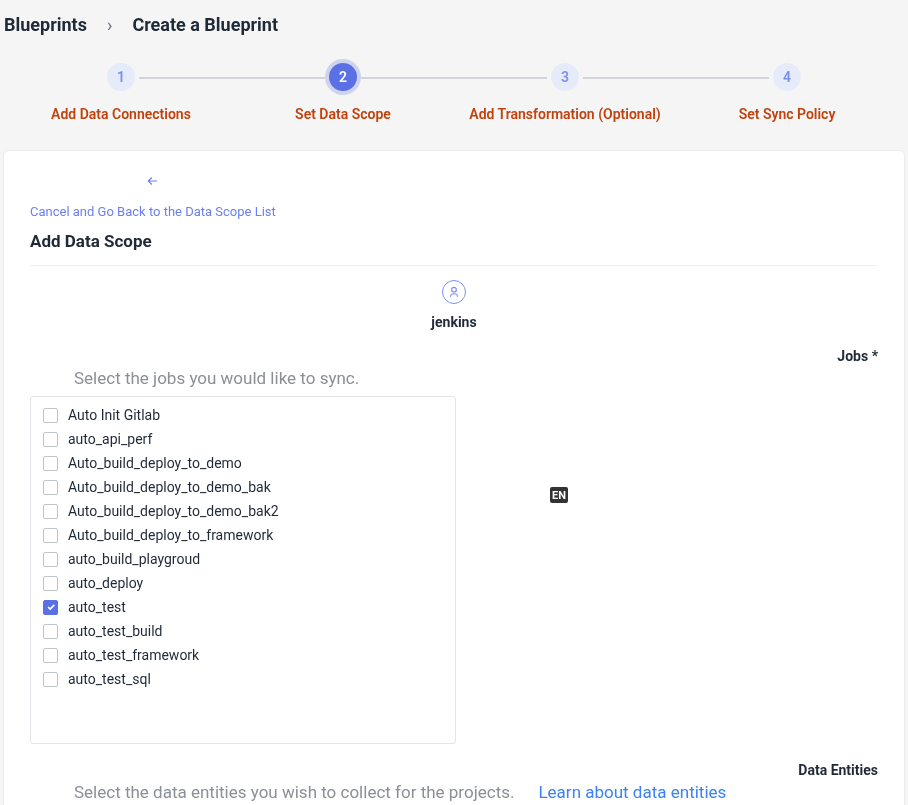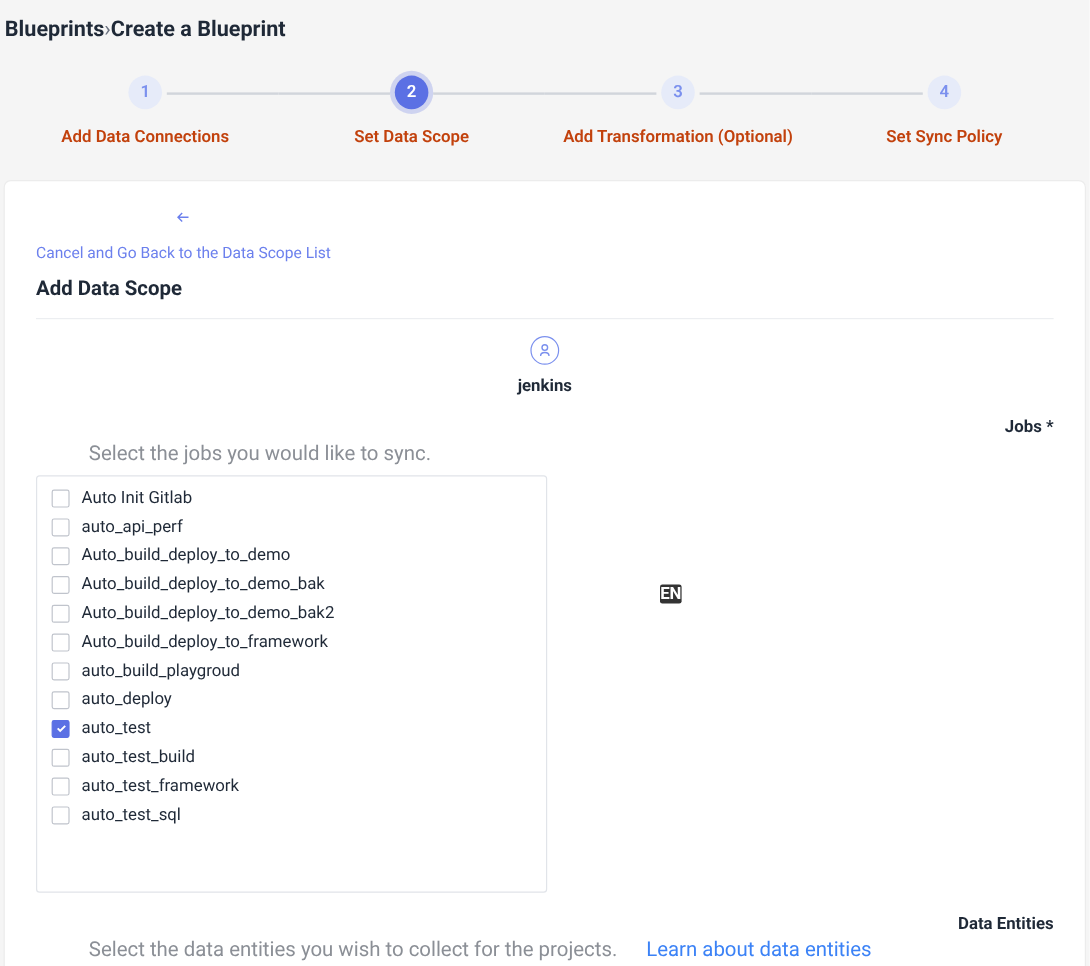--- a/index.html
+++ b/index.html
@@ -5,21 +5,21 @@
     * { box-sizing: border-box; margin: 0; padding: 0; }
     body {
       background: #f5f5f5;
       font-family: -apple-system, BlinkMacSystemFont, "Segoe UI", Roboto, sans-serif;
       width: 908px;
       color: #1f2937;
     }
     .breadcrumb {
       display: flex;
       align-items: center;
-      gap: 0;
+      gap: 20px;
       padding: 14px 4px 18px 4px;
       font-size: 18px;
       font-weight: 700;
     }
     .breadcrumb span.sep { color: #6b7280; font-weight: 400; }
 
     
     .stepper {
       display: flex;
       align-items: flex-start;
@@ -188,21 +188,21 @@
 
     
     .en-badge {
       position: absolute;
       left: 550px;
       top: 487px;
       width: 18px;
       height: 16px;
       background: #333;
       color: #fff;
-      font-size: 14px;
+      font-size: 11px;
       font-weight: 700;
       display: flex;
       align-items: center;
       justify-content: center;
       border-radius: 2px;
     }
     .page-wrapper { position: relative; }
   </style>
 </head>
 <body>

